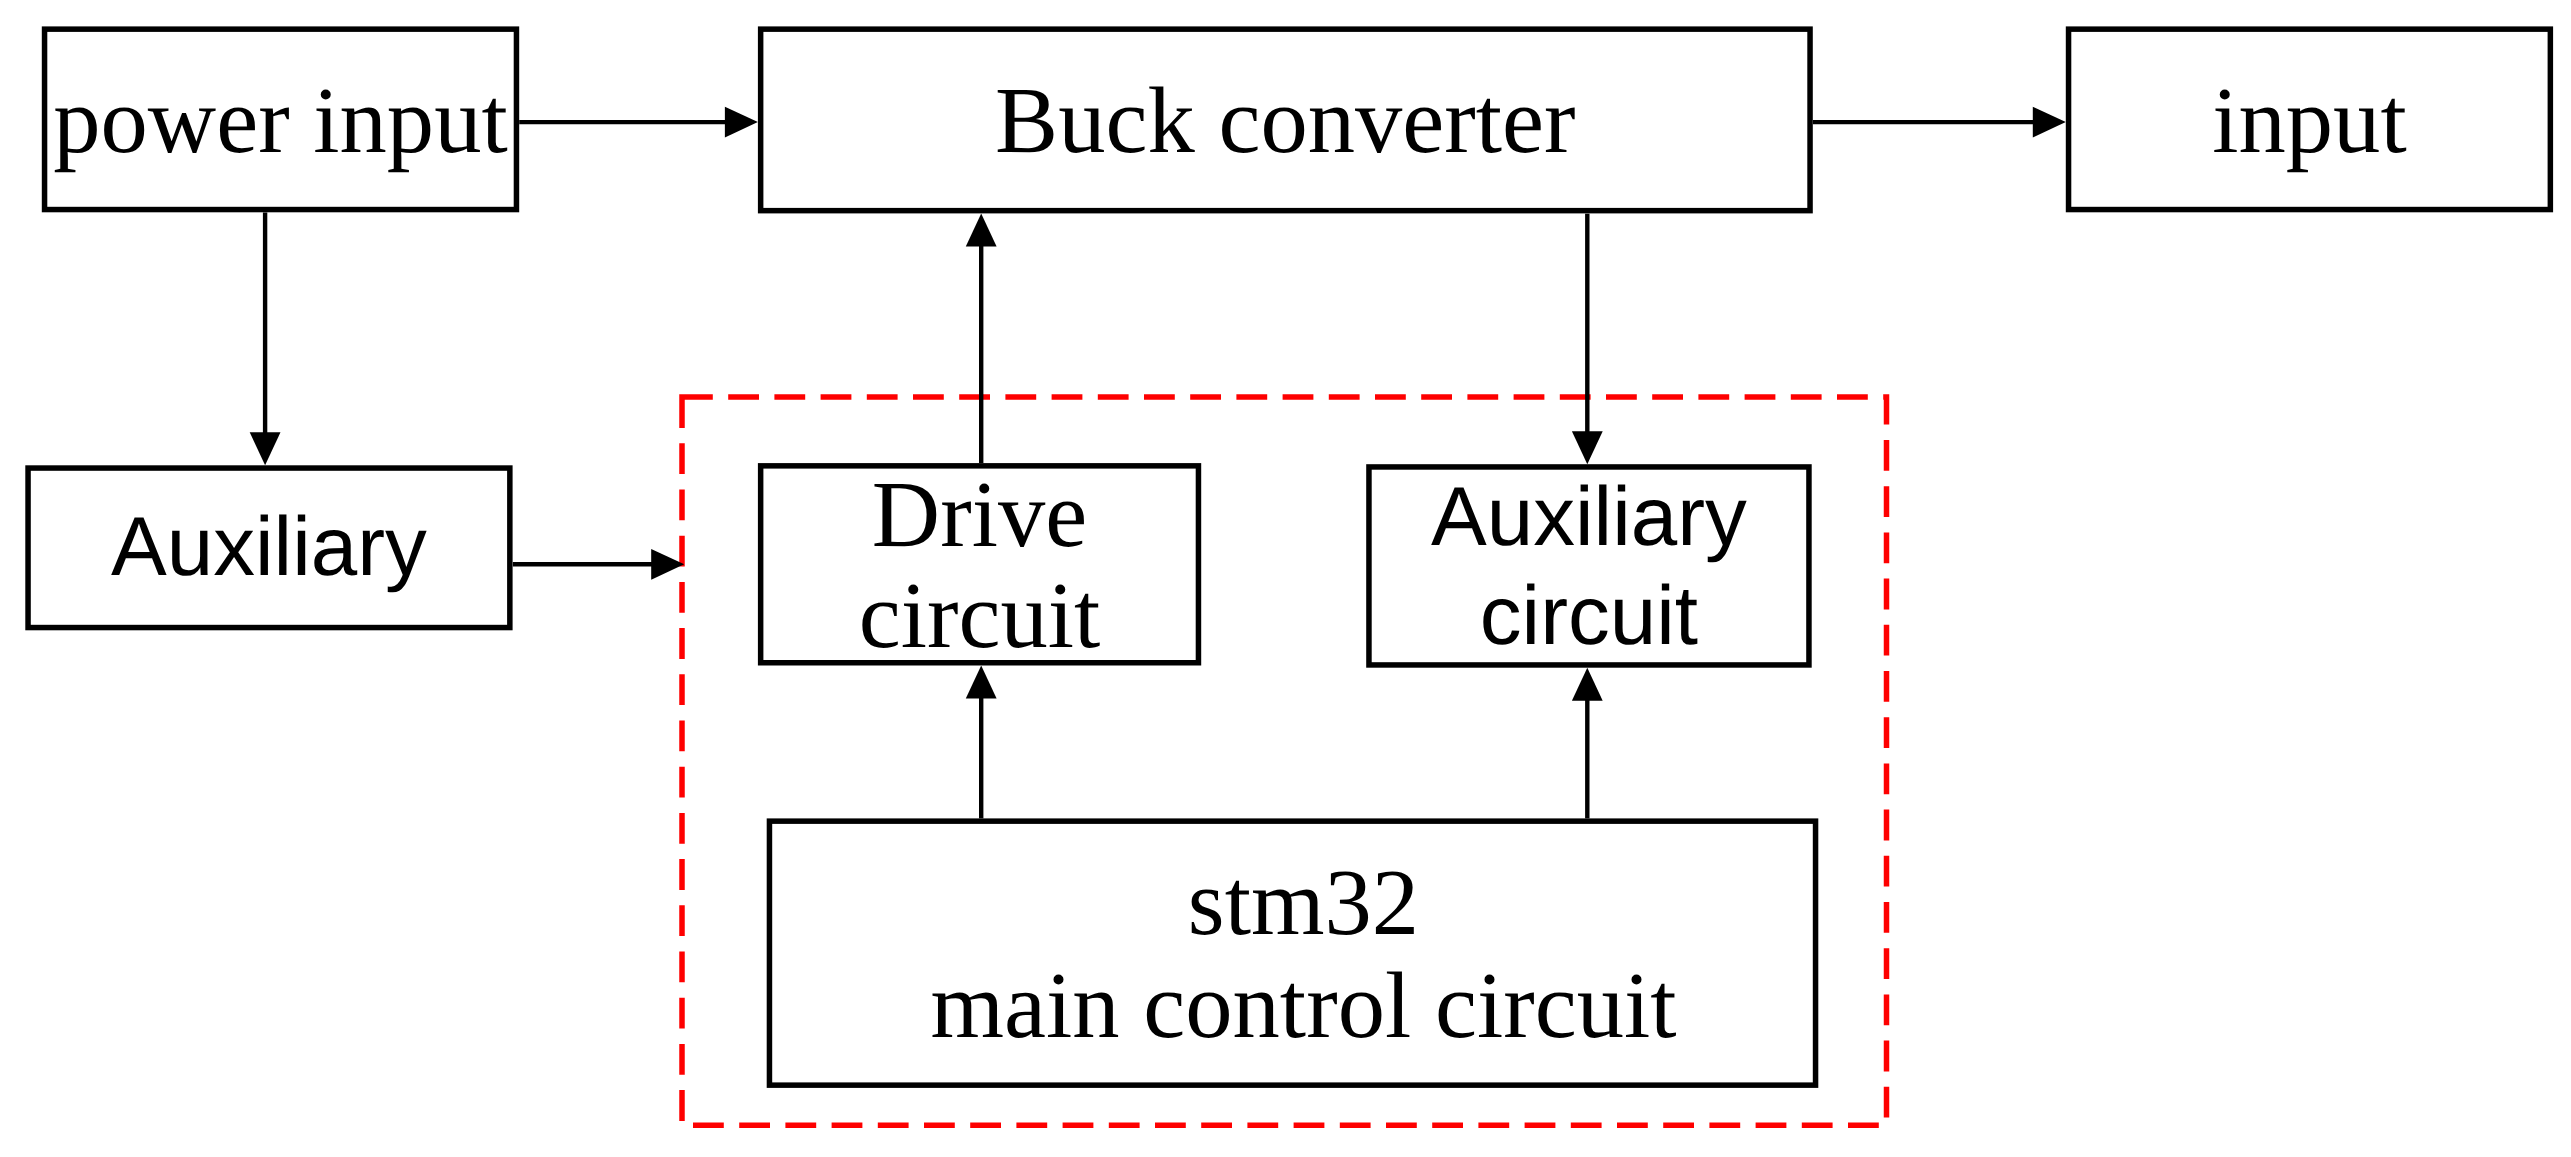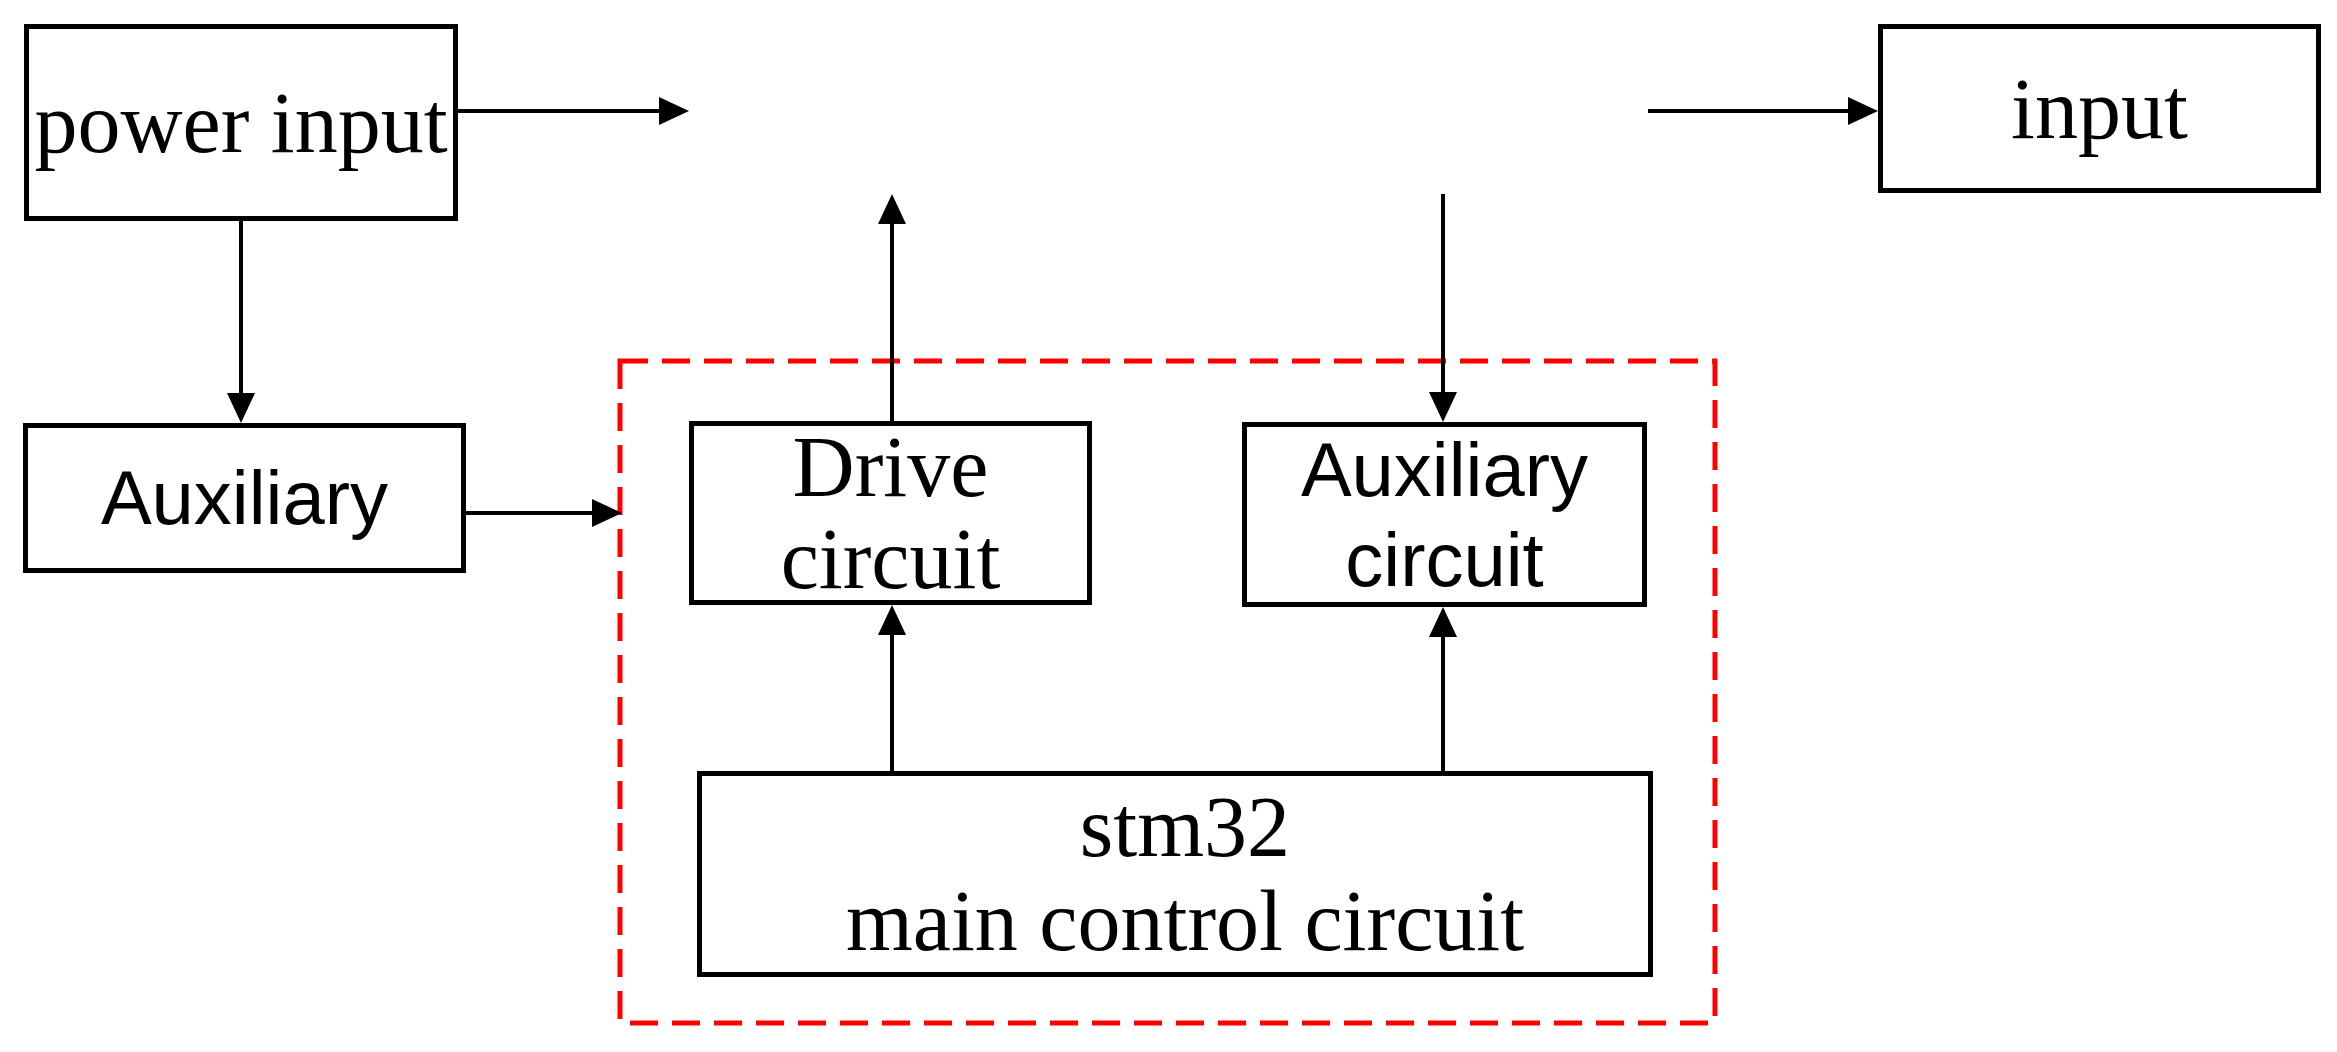--- a/index.html
+++ b/index.html
@@ -72,41 +72,44 @@
       <line class="stem" x1="892" y1="783" x2="892" y2="633"></line>
       <polygon class="head" points="892,605 878,635 906,635"></polygon>
     </g>
 
     <g>
       <line class="stem" x1="1443" y1="783" x2="1443" y2="635"></line>
       <polygon class="head" points="1443,607 1429,637 1457,637"></polygon>
     </g>
   </svg>
 
-  <div class="node serif" style="left:24px;top:24px;width:434px;height:197px;">
+  <div class="node serif" style="left:38px;top:24px;width:434px;height:169px;">
     <span>power input</span>
   </div>
 
+  <div class="node serif" style="left:689px;top:24px;width:959px;height:170px;">
+    <span>Buck converter</span>
+  </div>
 
   <div class="node serif" style="left:1878px;top:24px;width:443px;height:169px;">
     <span>input</span>
   </div>
 
   <div class="node sans" style="left:23px;top:423px;width:443px;height:150px;">
     <span>Auxiliary</span>
   </div>
 
   <div class="node serif" style="left:689px;top:421px;width:403px;height:184px;justify-content:center;">
     <span>Drive</span>
     <span>circuit</span>
   </div>
 
   <div class="node sans" style="left:1242px;top:422px;width:405px;height:185px;">
     <span>Auxiliary</span>
     <span>circuit</span>
   </div>
 
-  <div class="node serif stm32lh" style="left:697px;top:771px;width:956px;height:206px;padding-left:20px;">
+  <div class="node serif stm32lh" style="left:697px;top:744px;width:956px;height:245px;padding-left:20px;">
     <span>stm32</span>
     <span>main control circuit</span>
   </div>
 
 </div>
 
 </body></html>

